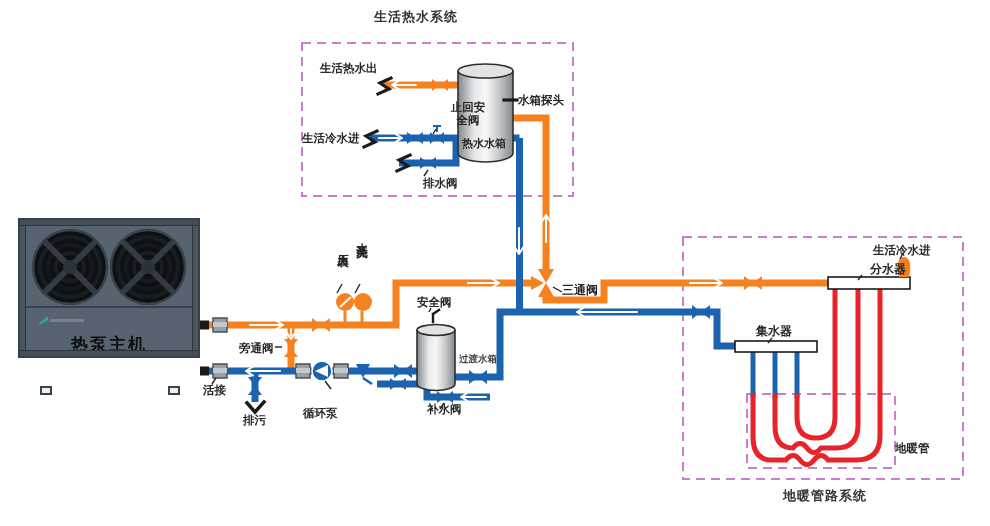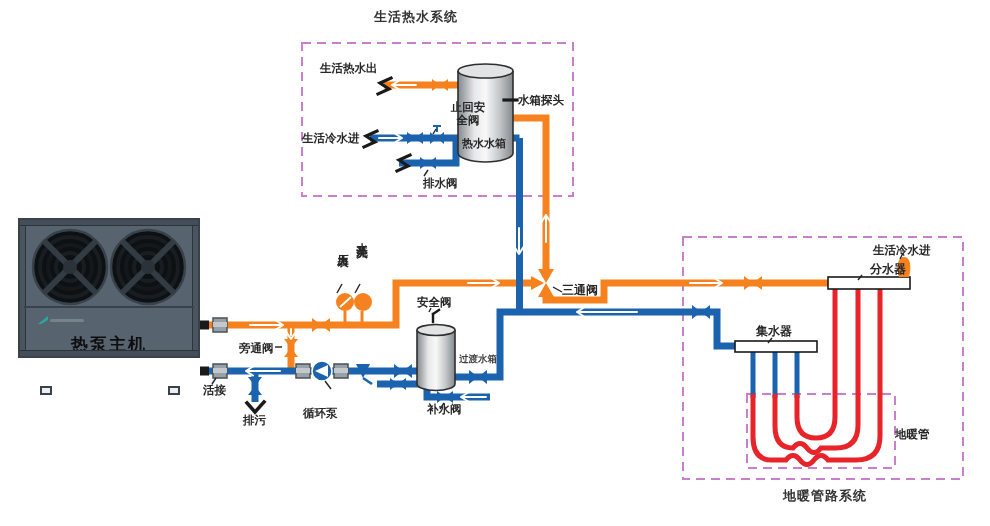--- a/index.html
+++ b/index.html
@@ -282,16 +282,16 @@
 <div class="lbl" style="left:243px;top:414px;">排污</div>
 <div class="lbl" style="left:303px;top:390px;margin-top:17px;">循环泵</div>
 <div class="lbl" style="left:417px;top:296px;">安全阀</div>
 <div class="lbl ontank" style="left:419px;top:352px;z-index:3;padding-left:40px;">过渡水箱</div>
 <div class="lbl" style="left:427px;top:403px;">补水阀</div>
 <div class="lbl" style="left:562px;top:284px;font-size:12px;">三通阀</div>
 
 <div class="lbl" style="left:873px;top:244px;">生活冷水进</div>
 <div class="lbl" style="left:870px;top:263px;font-size:12px;text-align:right;">分水器</div>
 <div class="lbl" style="left:756px;top:325px;font-size:12px;">集水器</div>
-<div class="lbl" style="left:895px;top:428px;">地暖管</div>
+<div class="lbl" style="left:895px;top:442px;">地暖管</div>
 <div class="lbl big" style="left:767px;top:489px;margin-left:16px;">地暖管路系统</div>
 
 </div>
 
 </body></html>

